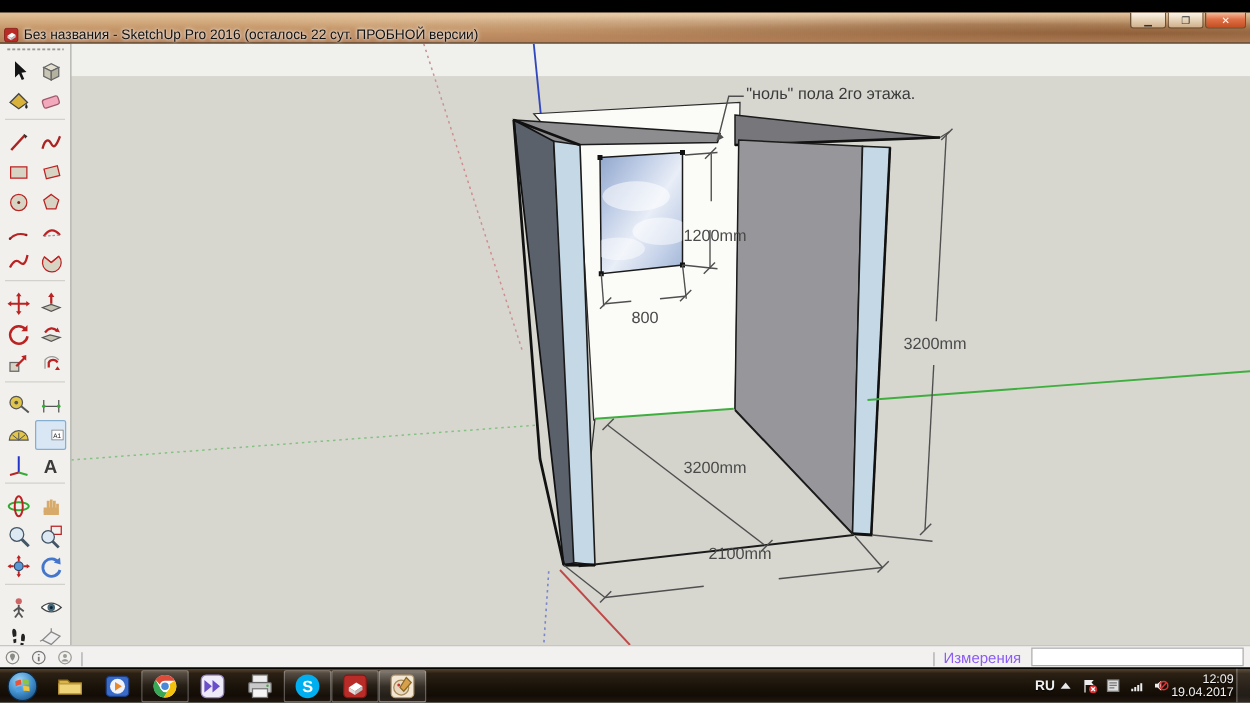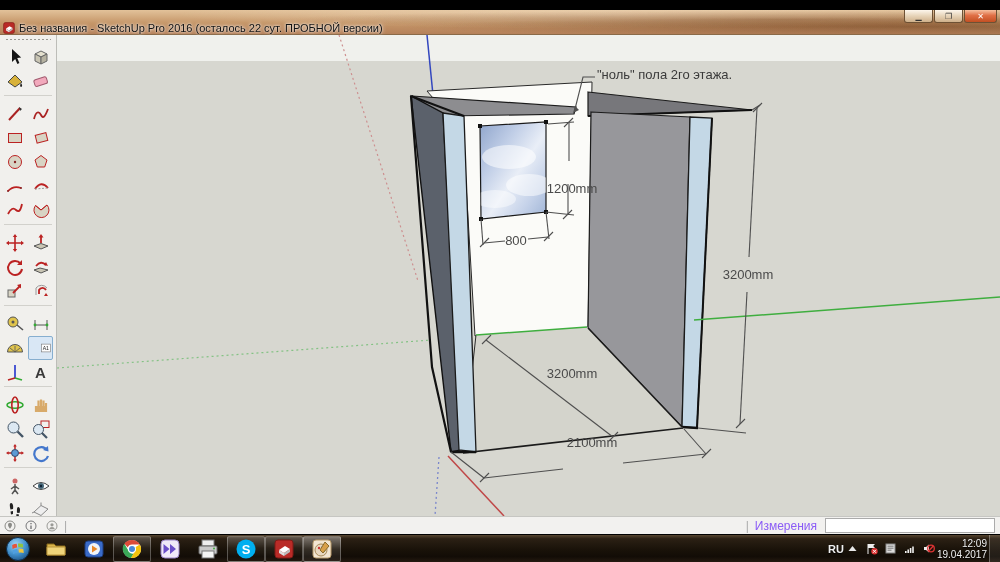--- a/index.html
+++ b/index.html
@@ -418,21 +418,21 @@
           <line x1="641" y1="393" x2="689" y2="398"></line>
           <line x1="696" y1="77" x2="705" y2="68"></line>
             <line x1="679" y1="393" x2="688" y2="384"></line>
         </g>
 
         <polyline points="538,42 526,42 518,74" fill="none" stroke="#4F4F4F" stroke-width="1.1"></polyline>
         <path d="M516 78l2-7 4 4z" fill="#4F4F4F"></path>
       </svg>
 
       <div class="dim-label" style="left:483px; top:127px;margin-top:19px;">1200mm</div>
-      <div class="dim-label" style="left:427px; top:198px;">800</div>
+      <div class="dim-label" style="left:427px; top:211px;">800</div>
       <div class="dim-label" style="left:483px; top:331px;">3200mm</div>
       <div class="dim-label" style="left:503px; top:400px;">2100mm</div>
       <div class="dim-label" style="left:659px; top:232px;">3200mm</div>
       <div class="note-label" style="left:540px; top:32px;">"ноль" пола 2го этажа.</div>
     </div>
   </div>
 
   <div class="statusbar">
     <span class="sb-icons">
       <span class="tray-ic">

